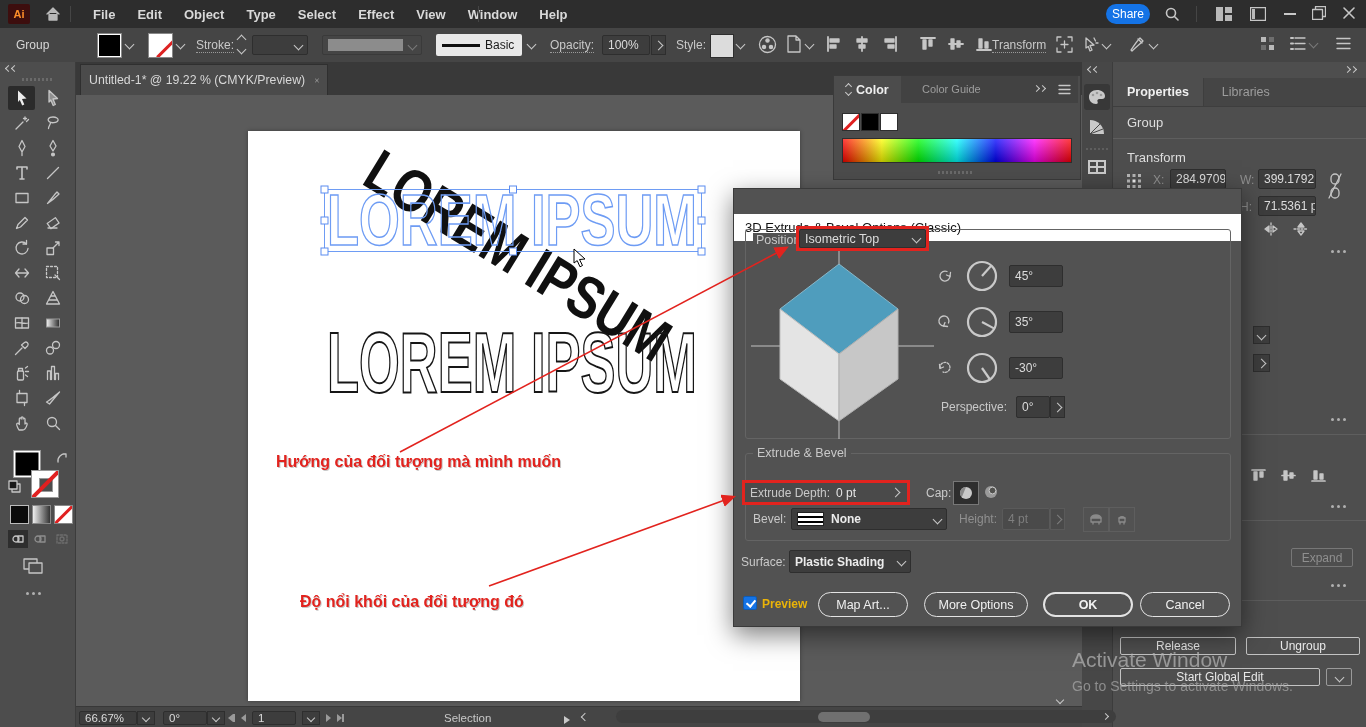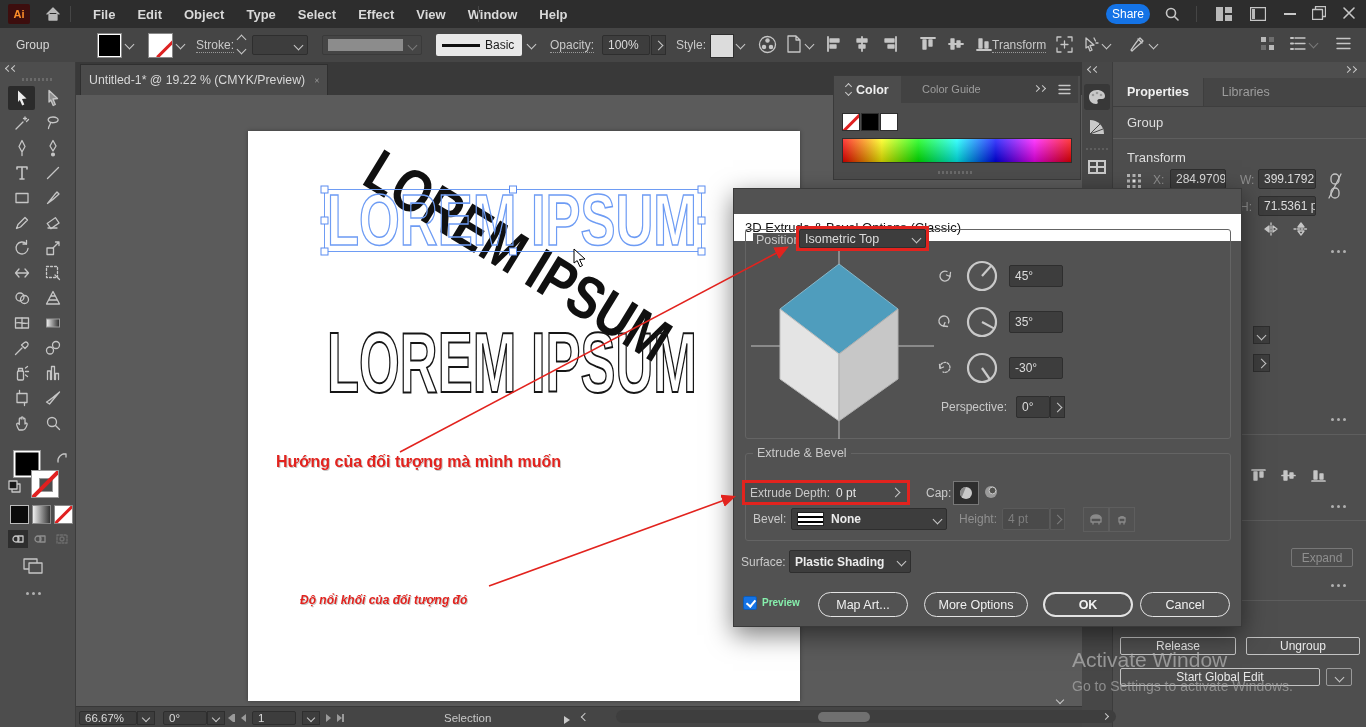--- a/index.html
+++ b/index.html
@@ -470,21 +470,21 @@
               <rect x="450" y="55" width="7" height="7"></rect>
             <rect x="73" y="86" width="7" height="7"></rect>
               <rect x="450" y="86" width="7" height="7"></rect>
             <rect x="73" y="117" width="7" height="7"></rect>
               <rect x="261.5" y="117" width="7" height="7"></rect>
               <rect x="450" y="117" width="7" height="7"></rect>
           </g>
         </g>
       </svg>
       <div class="abs" style="left:28px;top:322px;font-size:16px;font-weight:bold;color:#e2231e;text-shadow:1px 1px 0 #c9c9c9;white-space:nowrap;">Hướng của đối tượng mà mình muốn</div>
-      <div class="abs" style="left:52px;top:462px;font-size:12px;font-weight:bold;color:#e2231e;text-shadow:1px 1px 0 #c9c9c9;white-space:nowrap;font-style:italic;">Độ nổi khối của đối tượng đó</div>
+      <div class="abs" style="left:52px;top:462px;font-size:16px;font-weight:bold;color:#e2231e;text-shadow:1px 1px 0 #c9c9c9;white-space:nowrap;">Độ nổi khối của đối tượng đó</div>
     </div>
   </div>
 
   <div class="abs" style="left:833px;top:75px;width:246px;height:103px;background:#4c4c4c;border:1px solid #3a3a3a;">
     <div class="abs" style="left:0;top:0;width:244px;height:27px;background:#424242;"></div>
     <div class="abs f" style="left:0;top:0;height:27px;padding:0 12px;background:#4c4c4c;">
       <span style="display:inline-flex;flex-direction:column;gap:1px;margin-right:5px;">
         <span class="chev" style="transform:rotate(-135deg);width:4px;height:4px;"></span>
           <span class="chev" style="width:4px;height:4px;"></span>
       </span>
@@ -793,21 +793,21 @@
         </svg>
     </div>
 
     <span class="abs lbl" style="left:7px;top:366px;">Surface:</span>
     <div class="abs field" style="left:55px;top:361px;width:122px;height:23px;justify-content:space-between;">
       <span style="font-weight:bold;color:#ececec;">Plastic Shading</span>
       <span class="chev"></span>
     </div>
 
     <div class="abs check" style="left:9px;top:407px;"></div>
-    <span class="abs" style="left:28px;top:408px;color:#86efac;font-size:10px;font-weight:bold;">Preview</span>
+    <span class="abs" style="left:28px;top:408px;color:#eab308;font-size:12px;font-weight:bold;">Preview</span>
     <div class="abs pill" style="left:84px;top:403px;width:90px;height:25px;">
       <span>Map Art...</span>
     </div>
     <div class="abs pill" style="left:190px;top:403px;width:104px;height:25px;">
       <span>More Options</span>
     </div>
     <div class="abs pill" style="left:309px;top:403px;width:90px;height:25px;border-width:2.4px;font-weight:bold;">
       <span>OK</span>
     </div>
     <div class="abs pill" style="left:406px;top:403px;width:90px;height:25px;">

